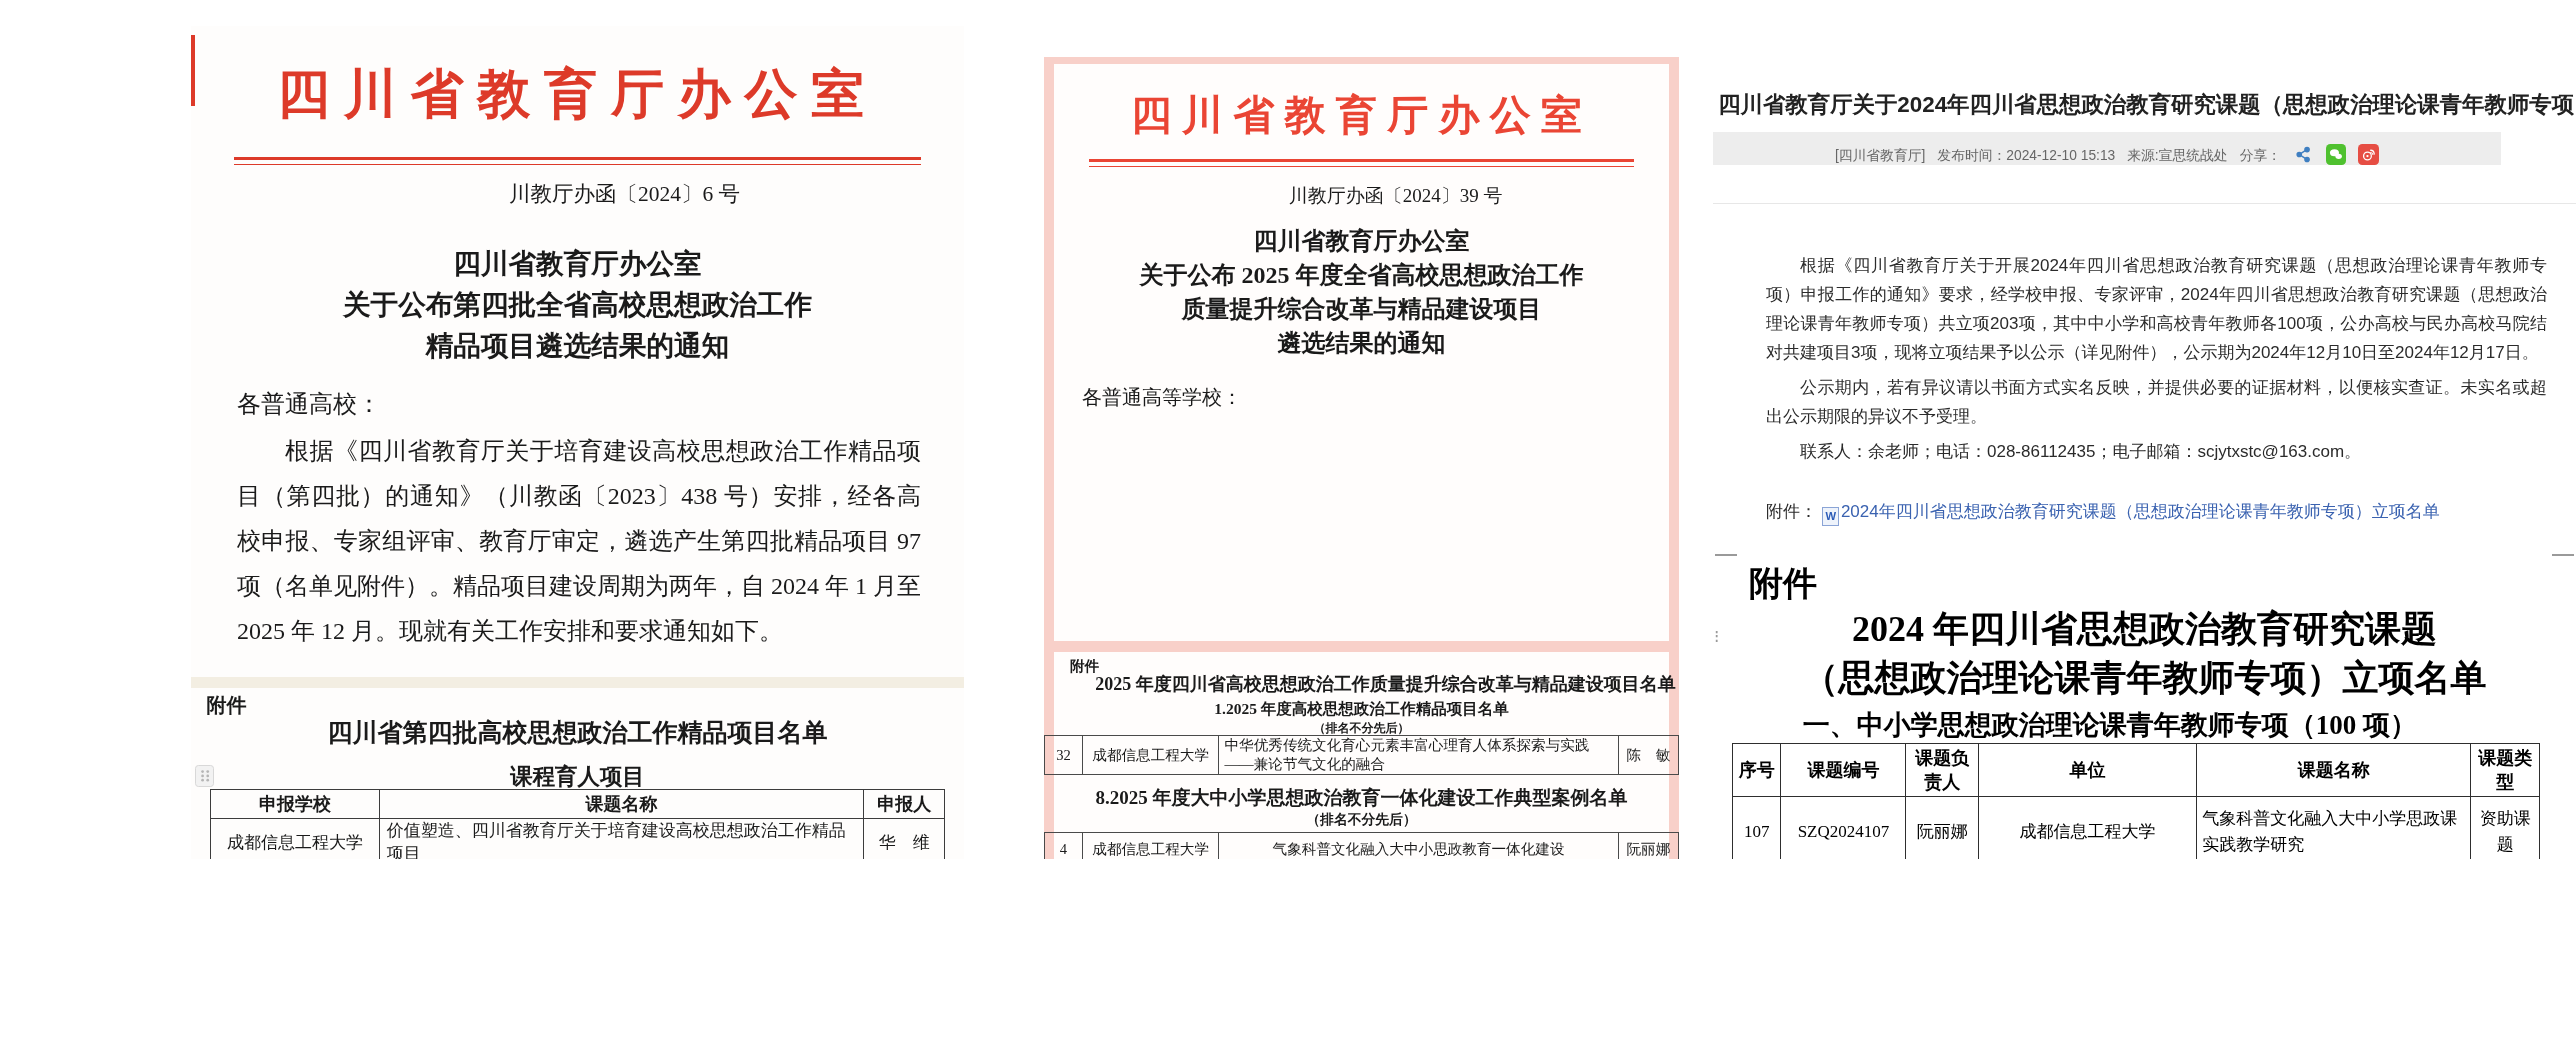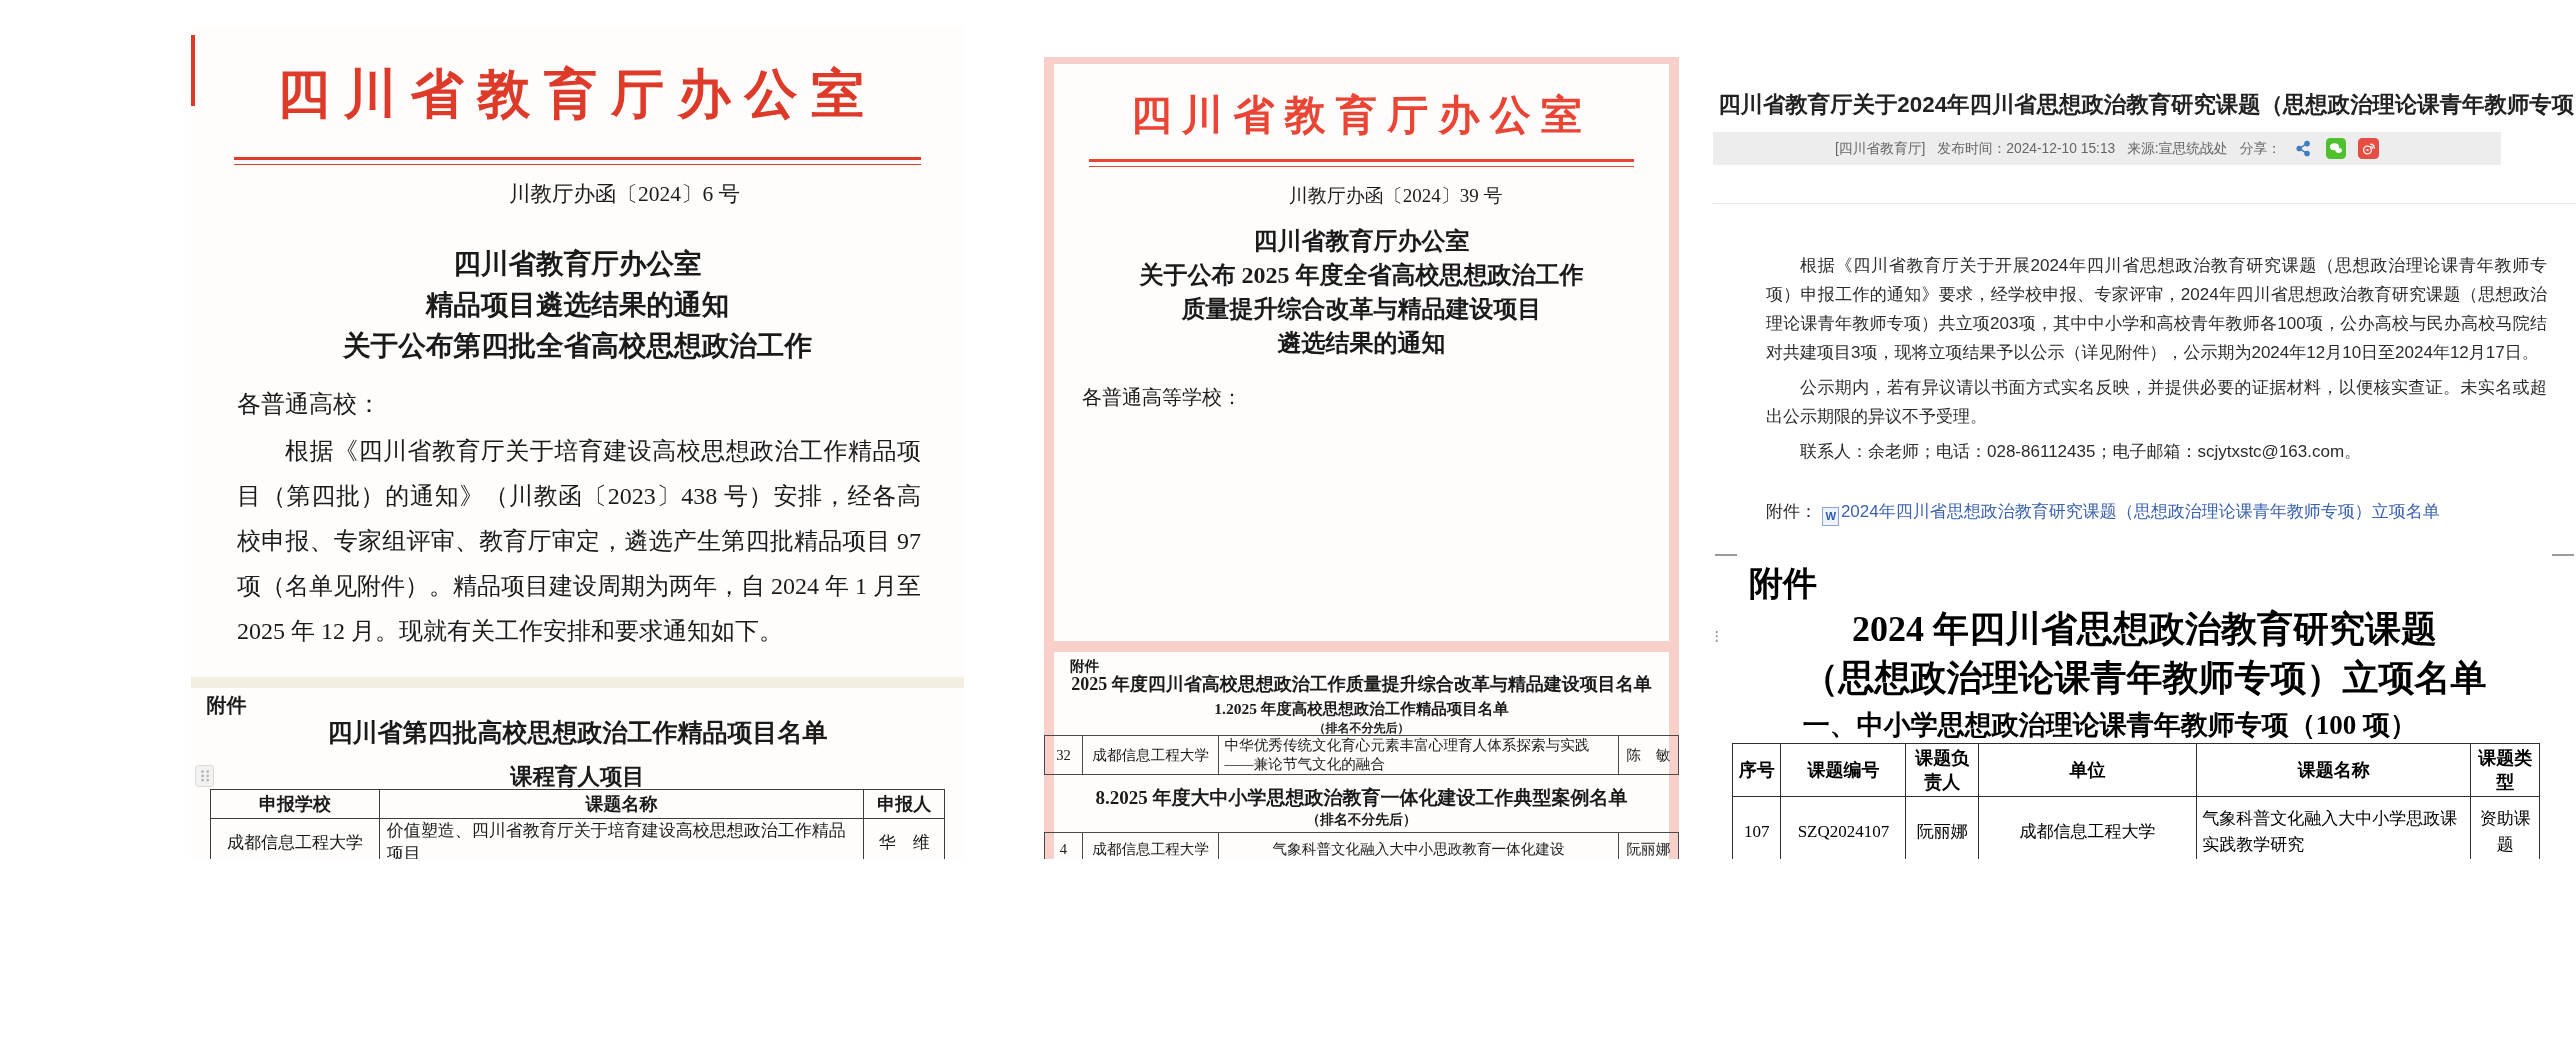--- a/index.html
+++ b/index.html
@@ -41,35 +41,35 @@
   #doc-mid { left:1044px; top:57px; width:635px; height:820px; background:#f8d0c9; }
   .mid-inner { position:absolute; left:10.3px; right:10.3px; top:6.9px; bottom:13.8px; background:#fffdfc; }
   #doc-mid .masthead { top:31px; font-size:41px; letter-spacing:10.3px; color:#ea4534; }
   #doc-mid .red-rule { top:102px; left:45px; right:45px; border-color:#ea4534; }
   #doc-mid .docno { top:126px; font-size:19px; transform:translateX(34px); }
   #doc-mid .doc-title { top:167px; font-size:24px; line-height:34px; }
   #doc-mid .salutation { position:absolute; top:327px; left:38px; font-size:20px; }
   #doc-mid .body-para { position:absolute; top:362px; left:38px; right:36px; font-size:20px; line-height:37px; text-indent:2em; text-align:justify; }
   #doc-mid .page-strip { top:584px; height:11.2px; background:#f8d0c9; }
   #doc-mid .annex-label { top:600px; left:26px; font-size:14.6px; }
-  #doc-mid .annex-title { position:absolute; top:615px; width:100%; text-align:center; font-size:18px; font-weight:bold; }
+  #doc-mid .annex-title { position:absolute; top:615px; width:100%; text-align:center; font-size:18px; font-weight:bold;margin-left:24px; }
   .sub-head { position:absolute; width:100%; text-align:center; font-weight:bold; }
   #doc-mid .sub1 { top:642px; font-size:15.5px; }
   #doc-mid .note1 { top:663px; font-size:12px; }
   #doc-mid .sub2 { top:728px; font-size:19px; }
   #doc-mid .note2 { top:754px; font-size:13.8px; }
   #doc-mid table { position:absolute; width:100%; font-size:14.6px; }
   #doc-mid .t1 { top:678px; }
   #doc-mid .t2 { top:775px; }
   #doc-mid td { border:0.9px solid #4a4a4a; padding:0 5.2px; height:34px; }
 
   
   #doc-right { left:1713px; top:82px; width:863px; height:783px; background:#ffffff; font-family:"Liberation Sans","DejaVu Sans",sans-serif; }
   #doc-right .page-title { position:absolute; top:6.9px; left:5.2px; width:858px; font-size:22.4px; font-weight:bold; color:#222; white-space:nowrap; }
-  .meta-bar { position:absolute; top:50px; left:0; width:788px; height:33px; background:#ededed; display:flex; align-items:center; justify-content:center; gap:12px; font-size:13.8px; color:#666; }
+  .meta-bar { position:absolute; top:50px; left:0; width:788px; height:33px; background:#ededed; display:flex; align-items:flex-end; justify-content:center; gap:12px; font-size:13.8px; color:#666; }
   .meta-bar .icon-btn { display:inline-flex; width:20.7px; height:20.7px; border-radius:4.3px; align-items:center; justify-content:center; }
   .divider { position:absolute; top:121px; left:0; right:0; border-top:0.9px solid #e7e7e7; }
   #doc-right .webbody { position:absolute; left:53px; right:29px; font-size:17px; line-height:29px; color:#2b2b2b; text-align:justify; }
   #doc-right .p1 { top:169px; text-indent:2em; }
   #doc-right .p2 { top:291px; text-indent:2em; }
   #doc-right .p3 { top:355px; text-indent:2em; }
   #doc-right .attach-line { position:absolute; top:418px; left:53px; font-size:17px; color:#2b2b2b; }
   .word-icon { display:inline-block; width:17px; height:19px; border:0.9px solid #8aa4d6; background:#eef3fb; color:#2b5bb7; font-size:11.2px; font-weight:bold; text-align:center; line-height:17px; vertical-align:-2.6px; margin:0 1.7px 0 5.2px; }
   .word-icon::before { content:"W"; }
   .attach-link { color:#3a62b0; text-decoration:none; }
@@ -94,22 +94,22 @@
 
 <div class="canvas">
 
   <div class="panel" id="doc-left">
     <div class="red-sliver"></div>
     <div class="masthead">四川省教育厅办公室</div>
     <div class="red-rule"></div>
     <div class="docno">川教厅办函〔2024〕6 号</div>
     <div class="doc-title">
       <div>四川省教育厅办公室</div>
+      <div>关于公布第四批全省高校思想政治工作</div>
       <div>精品项目遴选结果的通知</div>
-      <div>关于公布第四批全省高校思想政治工作</div>
     </div>
     <div class="salutation">各普通高校：</div>
     <div class="body-para">根据《四川省教育厅关于培育建设高校思想政治工作精品项目（第四批）的通知》（川教函〔2023〕438 号）安排，经各高校申报、专家组评审、教育厅审定，遴选产生第四批精品项目 97 项（名单见附件）。精品项目建设周期为两年，自 2024 年 1 月至 2025 年 12 月。现就有关工作安排和要求通知如下。</div>
     <div class="page-strip"></div>
     <div class="annex-label">附件</div>
     <div class="annex-title">四川省第四批高校思想政治工作精品项目名单</div>
     <div class="drag-handle">
       <svg width="10.3" height="13.8" viewBox="0 0 12 16">
           <g fill="#b5b5b5">
             <circle cx="3" cy="3" r="1.6"></circle>

